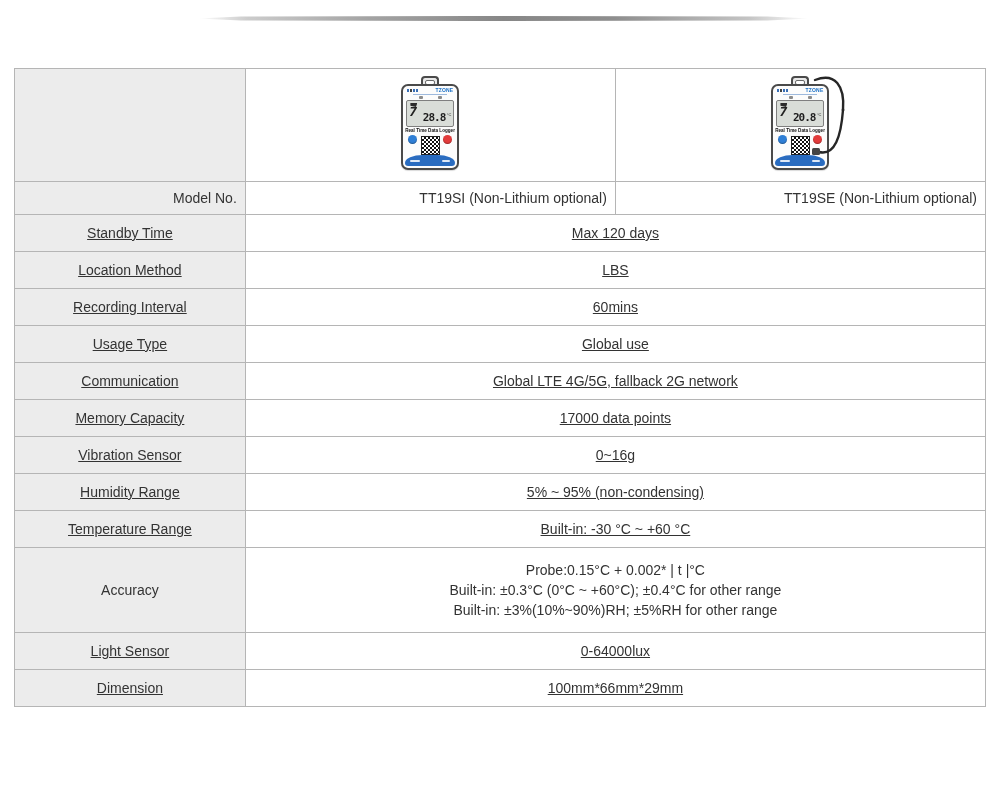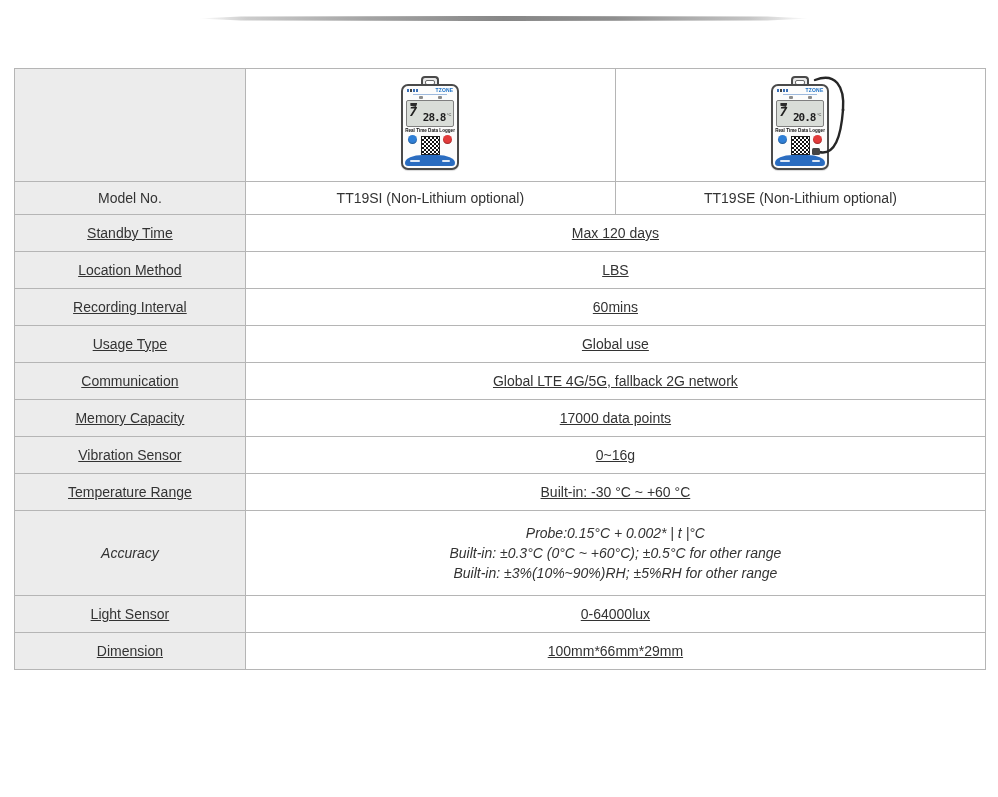--- a/index.html
+++ b/index.html
@@ -22,23 +22,23 @@
     clip-path:polygon(0 50%,7% 12%,45% 0,93% 12%,100% 50%,93% 88%,45% 100%,7% 88%);}
 
   
   table.spec{position:absolute;left:14px;top:68px;width:972px;border-collapse:collapse;
     font-size:14px;color:var(--text);}
   table.spec th,table.spec td{border:1px solid var(--table-border);text-align:center;
     font-weight:normal;padding:2px 8px;line-height:1.45;}
   table.spec th.lbl{background:var(--label-bg);width:222px;}
   table.spec td.val{background:#ffffff;}
   tr.h-img  th, tr.h-img  td{height:108px;}
-  tr.h-model th, tr.h-model td{height:28px;}
+  tr.h-model th, tr.h-model td{height:28px;text-align:right;}
   tr.h-std  th, tr.h-std  td{height:32px;text-decoration:underline;}
-  tr.h-acc  th, tr.h-acc  td{height:80px;font-style:italic;}
+  tr.h-acc  th, tr.h-acc  td{height:80px;}
   td.val .line{display:block;}
   td.half{width:373px;}
 
   
   .device-cell{vertical-align:middle;}
   .device-wrap{position:relative;width:70px;height:98px;margin:0 auto;}
   .clip{position:absolute;left:50%;top:0;transform:translateX(-50%);width:18px;height:10px;
     background:#e9e9e9;border:2px solid #4a4a4a;border-bottom:none;border-radius:4px 4px 0 0;
     box-sizing:border-box;display:flex;align-items:center;justify-content:center;}
   .clip-slot{width:8px;height:3px;background:#fff;border:1px solid #6a6a6a;border-radius:2px;}
@@ -205,28 +205,32 @@
         </tr>
         <tr class="h-std">
           <th class="lbl">Memory Capacity</th>
           <td class="val" colspan="2">17000 data points</td>
         </tr>
         <tr class="h-std">
           <th class="lbl">Vibration Sensor</th>
           <td class="val" colspan="2">0~16g</td>
         </tr>
         <tr class="h-std">
+          <th class="lbl">Humidity Range</th>
+          <td class="val" colspan="2">5% ~ 95% (non-condensing)</td>
+        </tr>
+        <tr class="h-std">
           <th class="lbl">Temperature Range</th>
           <td class="val" colspan="2">Built-in: -30 °C ~ +60 °C</td>
         </tr>
         <tr class="h-acc">
           <th class="lbl">Accuracy</th>
           <td class="val" colspan="2">
             <span class="line">Probe:0.15°C + 0.002* | t |°C</span>
-            <span class="line">Built-in: ±0.3°C (0°C ~ +60°C); ±0.5°C for other range</span>
+            <span class="line">Built-in: ±0.3°C (0°C ~ +60°C); ±0.4°C for other range</span>
             <span class="line">Built-in: ±3%(10%~90%)RH; ±5%RH for other range</span>
           </td>
         </tr>
         <tr class="h-std">
           <th class="lbl">Light Sensor</th>
           <td class="val" colspan="2">0-64000lux</td>
         </tr>
         <tr class="h-std">
           <th class="lbl">Dimension</th>
           <td class="val" colspan="2">100mm*66mm*29mm</td>

